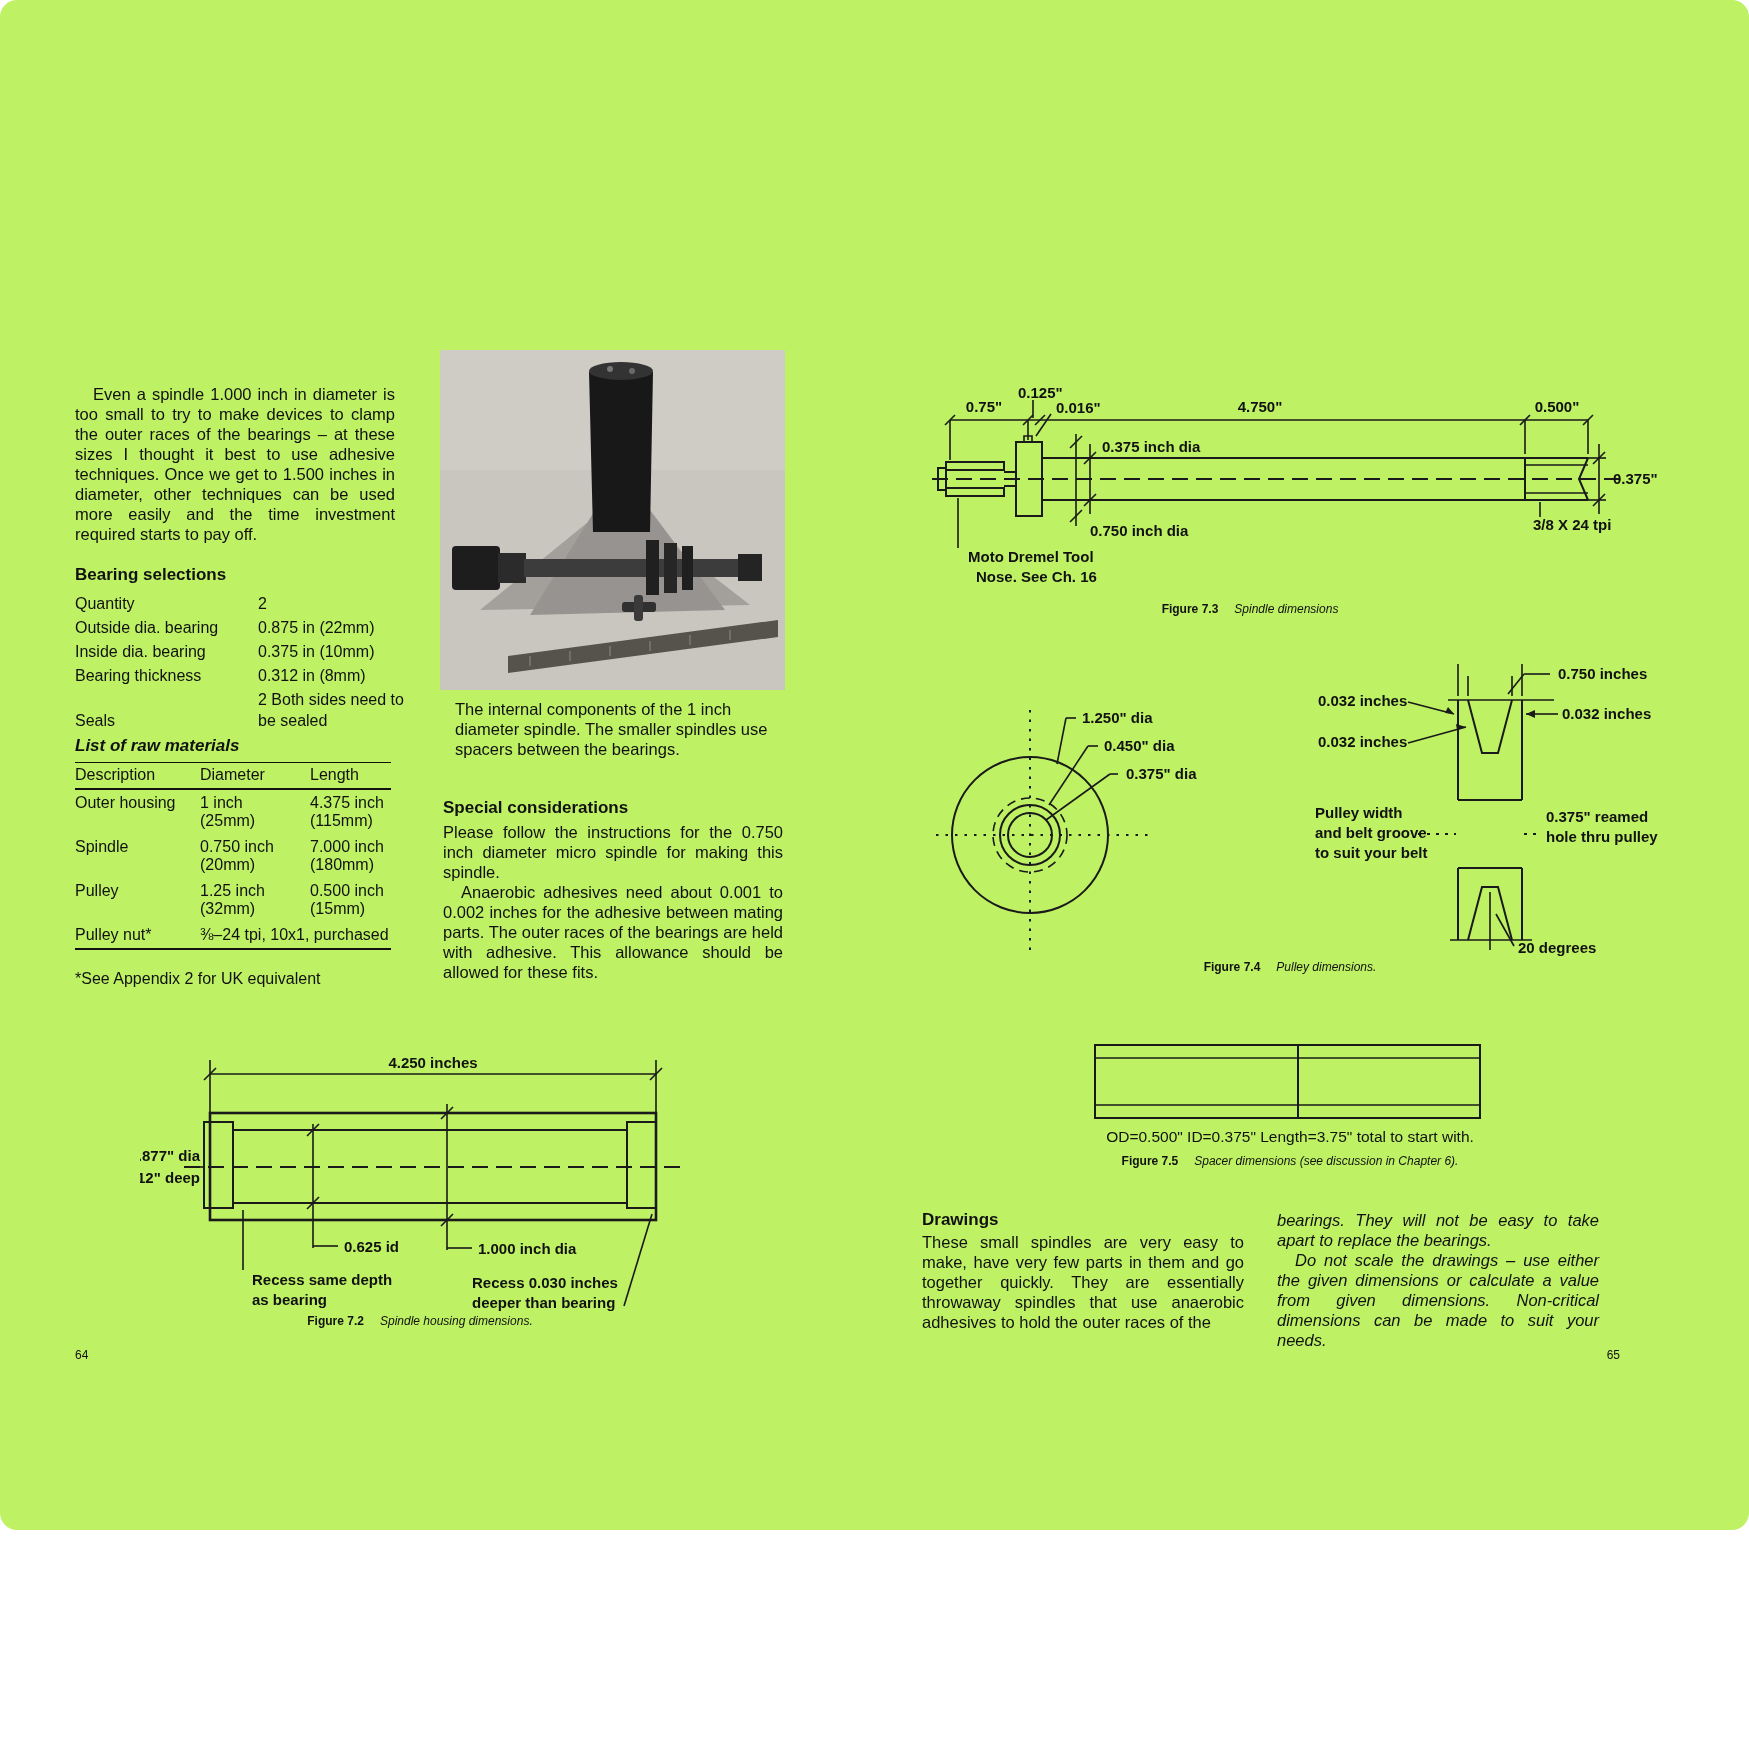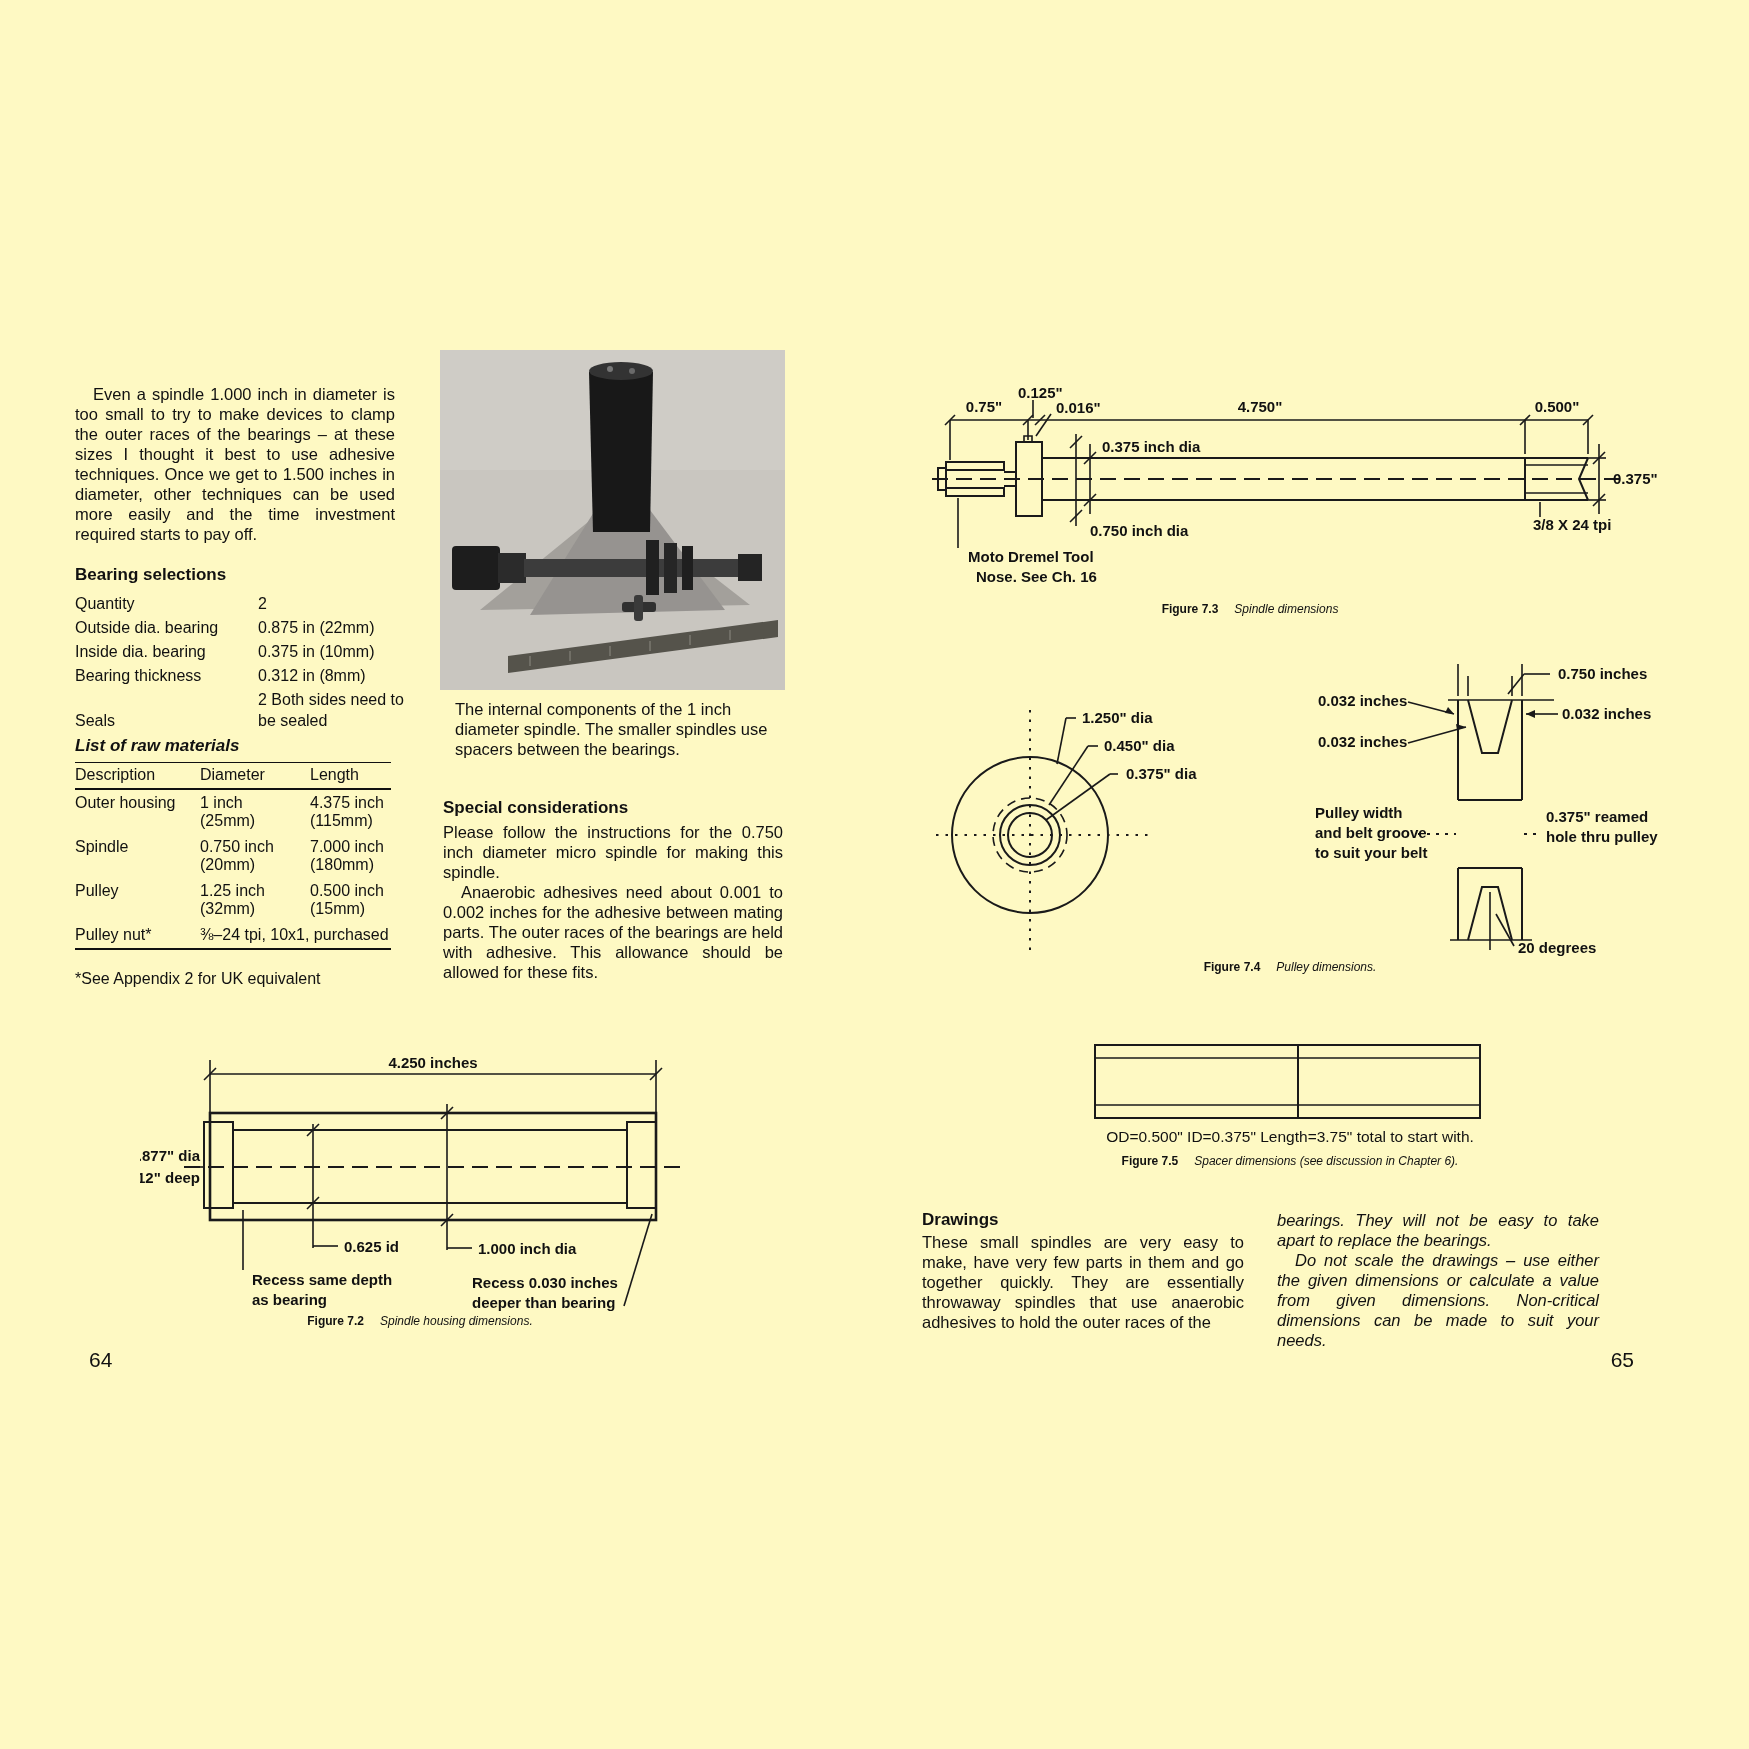--- a/index.html
+++ b/index.html
@@ -1,17 +1,17 @@
 <!DOCTYPE html>
 <html><head>
 <meta charset="utf-8">
 <style>
   html,body{margin:0;padding:0;background:#ffffff;}
-  #canvas{position:relative;width:1749px;height:1749px;background:#fef9c3;overflow:hidden;
-          font-family:"Liberation Sans", sans-serif;color:#111;}
+  #canvas{position:relative;width:1749px;height:1530px;background:#bef264;overflow:hidden;
+          font-family:"Liberation Sans", sans-serif;color:#111;border-radius:17px;}
   .abs{position:absolute;}
   p{margin:0;text-align:right;}
   .body{font-size:16.5px;line-height:20px;text-align:justify;}
   .indent{text-indent:18px;}
   h3.h{font-size:17px;font-weight:bold;margin:0;}
   h3.hi{font-style:italic;}
   
   .brow{display:flex;font-size:16px;line-height:21px;margin-bottom:3px;align-items:flex-end;}
   .blabel{width:183px;flex:0 0 183px;}
   .bval{width:160px;}
@@ -23,21 +23,21 @@
   table.raw .c2{width:110px;}
   .pre{white-space:pre-line;}
   .footnote{font-size:16px;}
   
   .photo{background:#c9c6c1;}
   
   .figcap{font-size:12px;text-align:center;}
   .figcap .fb{font-weight:bold;margin-right:16px;}
   .figcap .fi{font-style:italic;}
   .speccap{font-size:15.5px;text-align:center;}
-  .pagenum{font-size:21px;margin-left:14px;}
+  .pagenum{font-size:12px;}
   
   text.dim{font-family:"Liberation Sans", sans-serif;font-size:15px;font-weight:bold;fill:#111;}
   svg .ln{stroke:#1a1a1a;stroke-width:2;fill:none;}
   svg .thin{stroke-width:1.6;}
   svg .thick{stroke-width:2.6;}
 </style>
 </head>
 <body>
 
 <div id="canvas">

